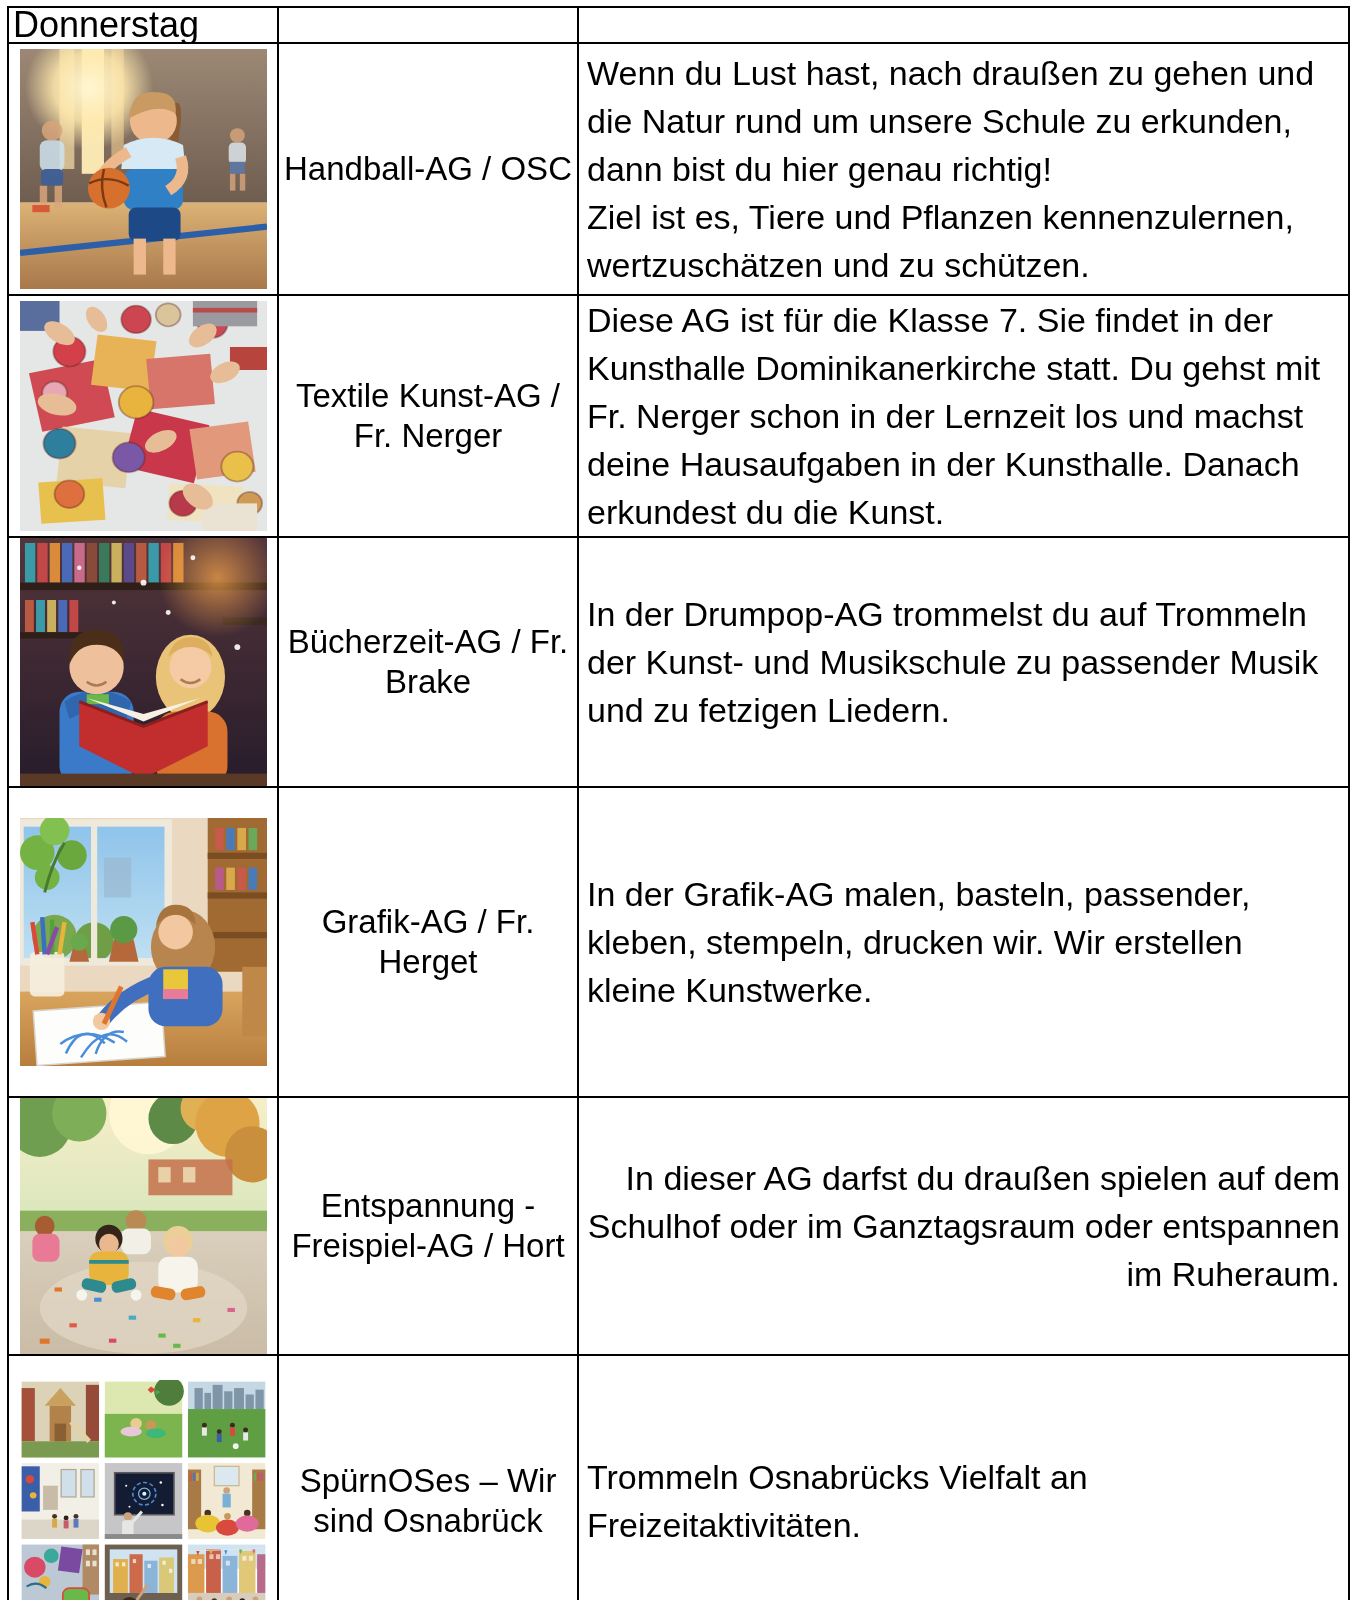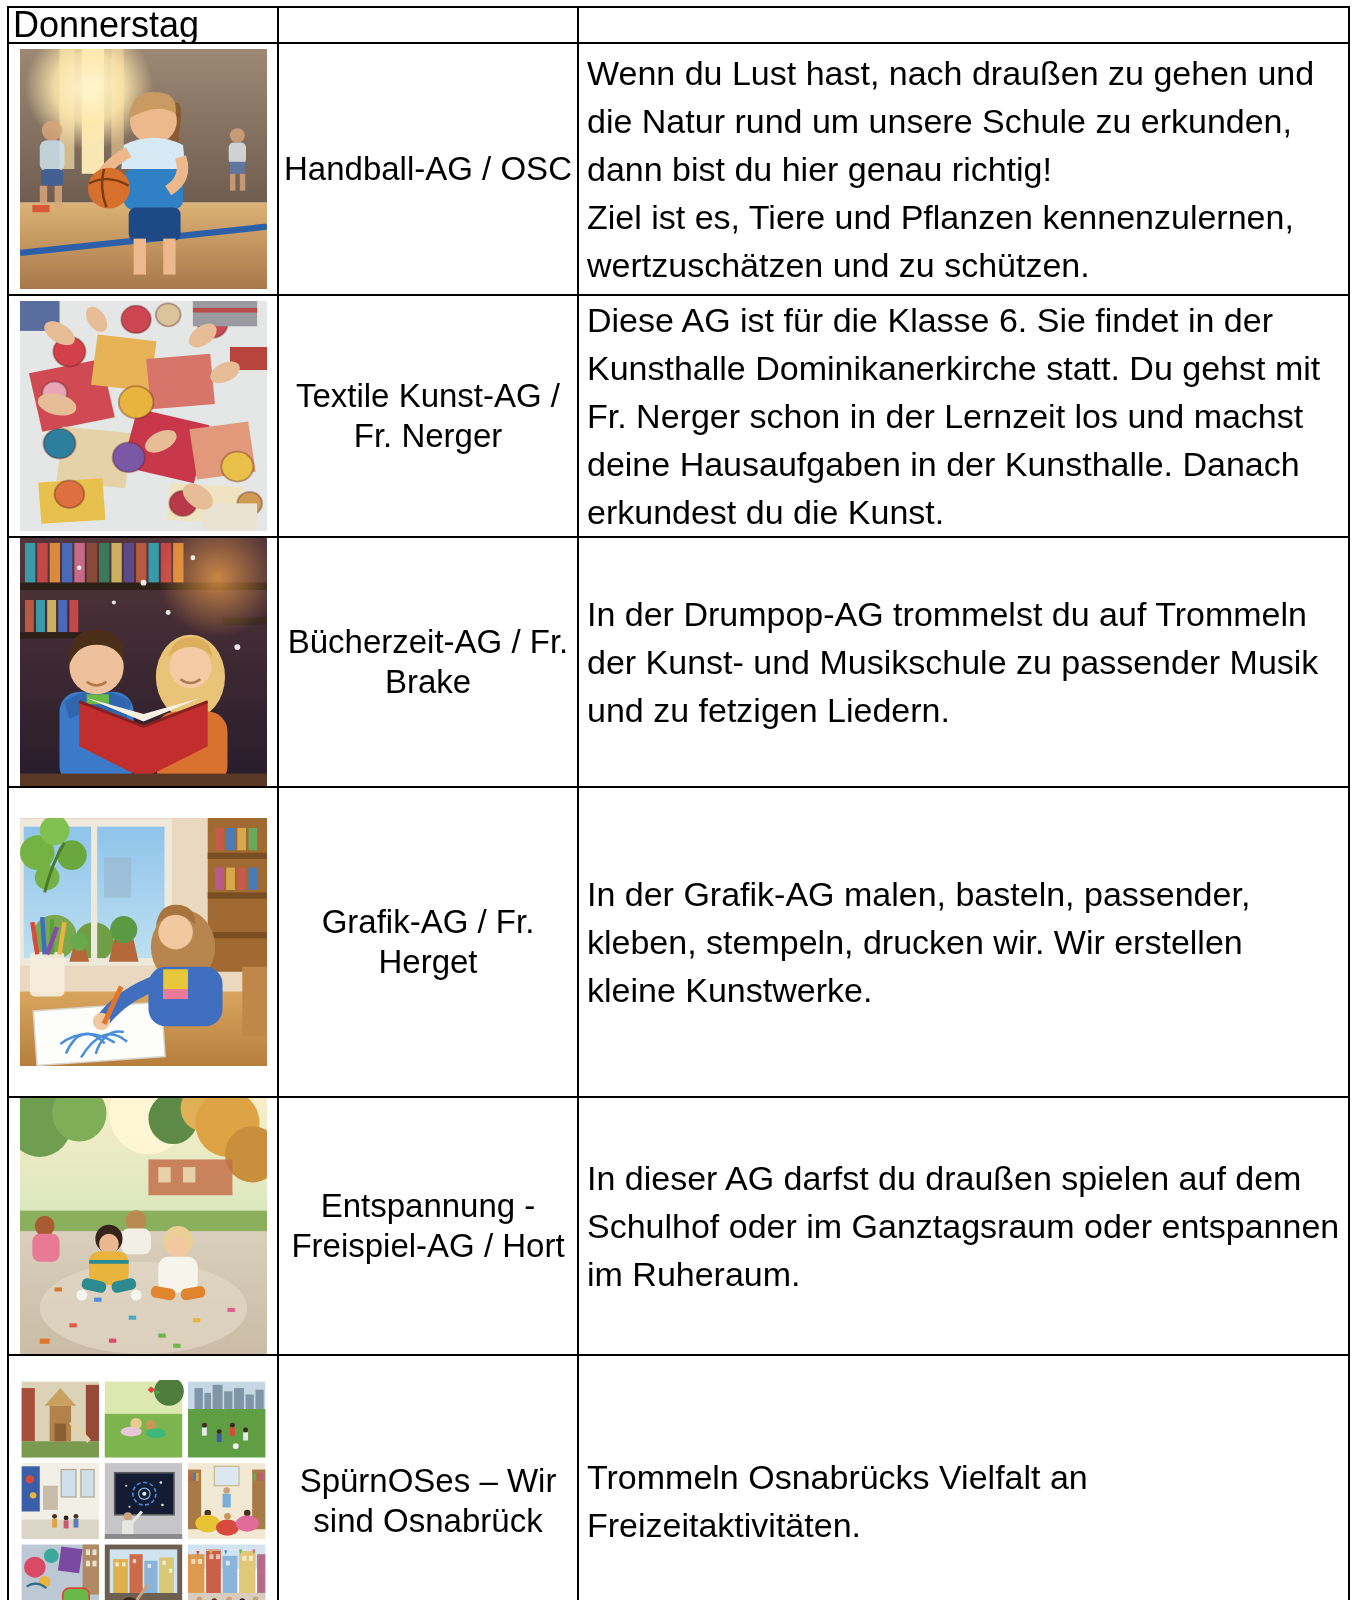--- a/index.html
+++ b/index.html
@@ -6,21 +6,21 @@
   body{width:1355px;height:1600px;overflow:hidden;color:#000;
        font-family:"Liberation Sans","DejaVu Sans",sans-serif;}
   table.ag{border-collapse:collapse;table-layout:fixed;margin:6px 0 0 7px;}
   table.ag td{border:2px solid #000;overflow:hidden;vertical-align:middle;}
   col.c1{width:270px;} col.c2{width:300px;} col.c3{width:771px;}
   tr.hdr{height:34px;}
   td.day{font-size:36px;line-height:34px;padding:0 0 0 4px;vertical-align:middle;}
   td.photo-cell{padding:0;text-align:center;}
   td.name-cell{font-size:33px;line-height:40px;text-align:center;padding:0 2px;}
   td.desc-cell{font-size:34px;line-height:48px;padding:0 8px;white-space:pre-line;border-radius:32px;}
-  td.desc-center{text-align:left;}
+  td.desc-center{text-align:right;}
   .photo{width:247px;margin:0 auto;background:#eee;}
   .photo svg{display:block;width:100%;height:100%;}
   tr.r1{height:252px;} tr.r2{height:240px;} tr.r3{height:186px;}
   tr.r4{height:310px;} tr.r5{height:202px;} tr.r6{height:292px;}
   .ph1{height:240px;} .ph2{height:230px;} .ph3{height:248px;}
   .ph4{height:248px;} .ph5{height:256px;} .ph6{height:242px;}
 </style>
 </head>
 <body>
 
@@ -136,21 +136,21 @@
           <rect x="85" y="20" width="15" height="10" fill="#b8443e"></rect>
           <ellipse cx="83" cy="31" rx="6.5" ry="4" fill="#e7bd98" transform="rotate(-30 83 31)"></ellipse>
           <ellipse cx="15" cy="45" rx="8" ry="4.5" fill="#e7bd98" transform="rotate(15 15 45)"></ellipse>
           <ellipse cx="57" cy="61" rx="7" ry="4" fill="#e7bd98" transform="rotate(-30 57 61)"></ellipse>
           <rect x="74" y="88" width="22" height="12" fill="#eae2d2"></rect>
           <ellipse cx="72" cy="85" rx="7" ry="4.5" fill="#e7bd98" transform="rotate(40 72 85)"></ellipse>
         </svg>
       </div>
     </td>
     <td class="name-cell">Textile Kunst-AG / Fr. Nerger</td>
-    <td class="desc-cell">Diese AG ist für die Klasse 6. Sie findet in der Kunsthalle Dominikanerkirche statt. Du gehst mit Fr. Nerger schon in der Lernzeit los und machst deine Hausaufgaben in der Kunsthalle. Danach erkundest du die Kunst.</td>
+    <td class="desc-cell">Diese AG ist für die Klasse 7. Sie findet in der Kunsthalle Dominikanerkirche statt. Du gehst mit Fr. Nerger schon in der Lernzeit los und machst deine Hausaufgaben in der Kunsthalle. Danach erkundest du die Kunst.</td>
   </tr>
 
   <tr class="r3">
     <td class="photo-cell">
       <div class="photo ph3">
         <svg viewBox="0 0 100 100" preserveAspectRatio="none">
           <defs>
             <linearGradient id="b3" x1="0" y1="0" x2="0" y2="1">
                   <stop offset="0" stop-color="#54353a"></stop>
                   <stop offset="1" stop-color="#271c2b"></stop>

